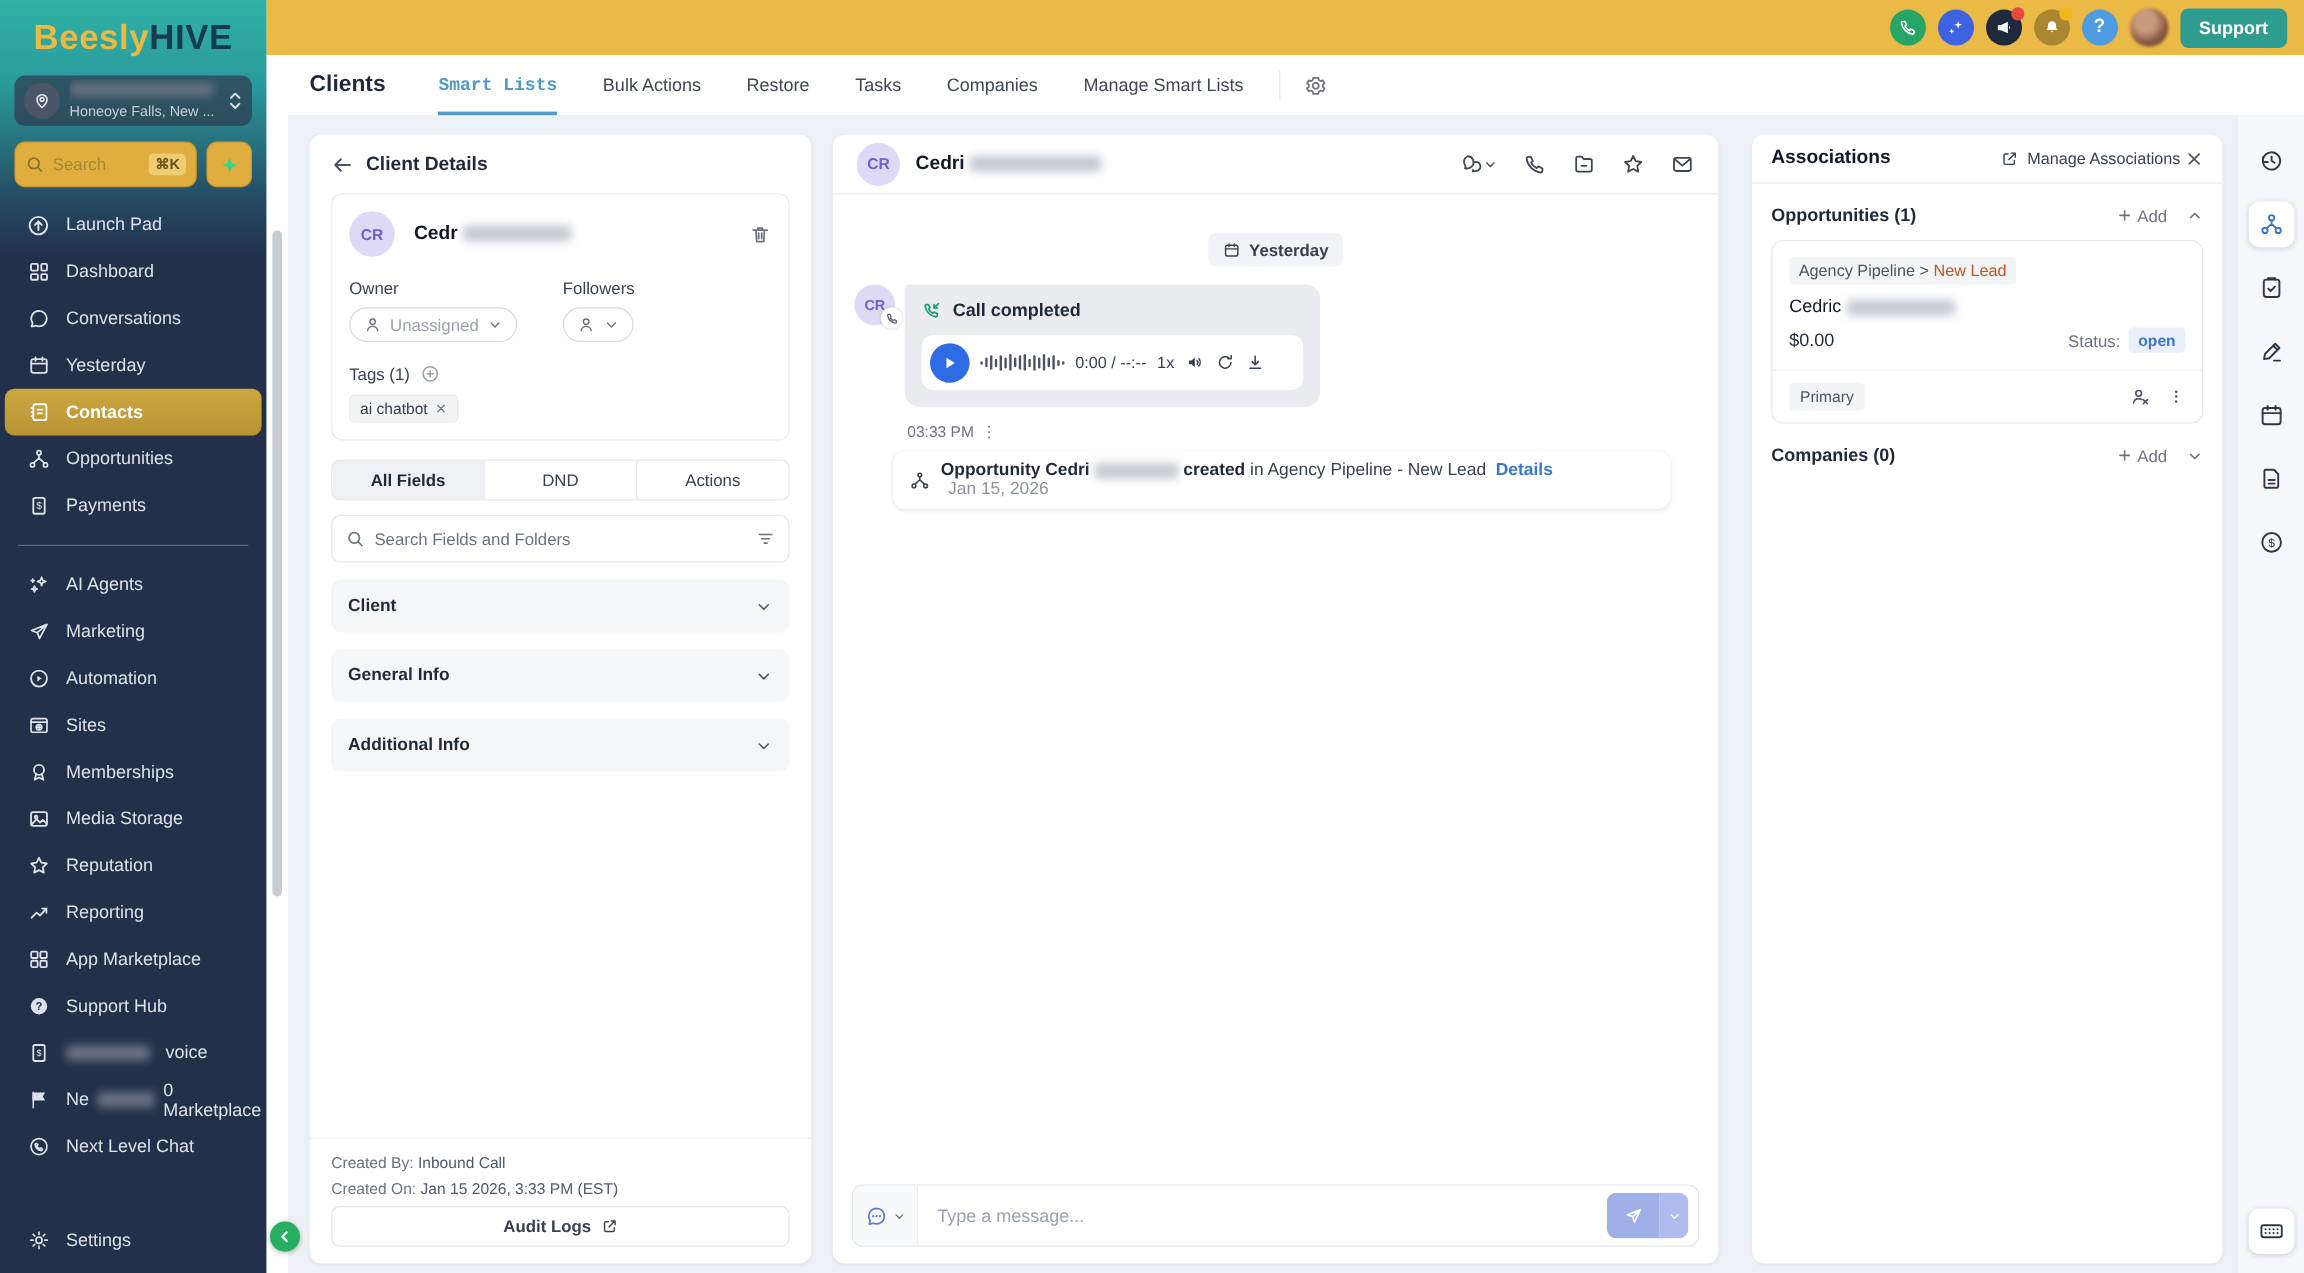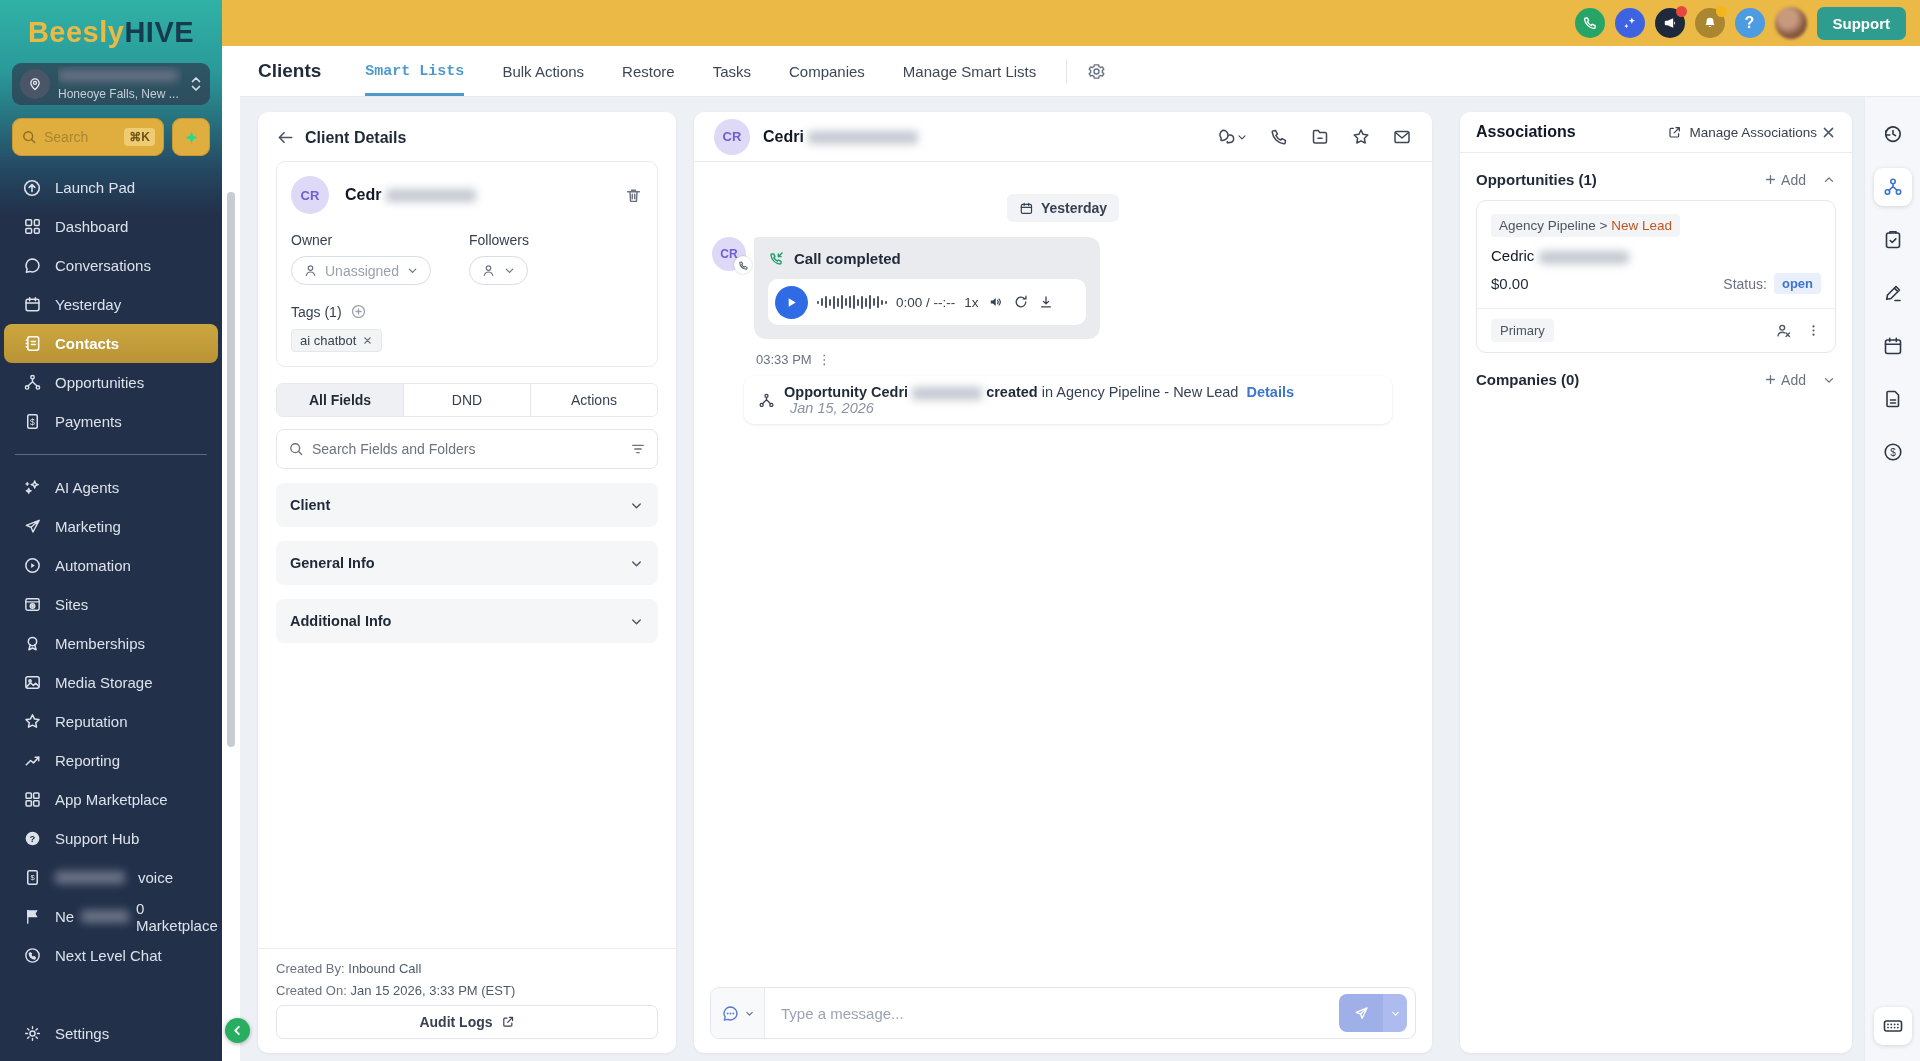--- a/index.html
+++ b/index.html
@@ -140,21 +140,21 @@
   .rate { font-size:13.5px; color:#374151; cursor:pointer; }
   .picon { color:#374151; display:flex; cursor:pointer; }
   .msg-time { position:absolute; left:62px; top:240px; font-size:13px; color:#6B7280; display:flex; align-items:center; gap:6px; }
   .kebab { color:#6B7280; cursor:pointer; letter-spacing:1px; }
   .event { position:absolute; left:50px; top:264px; right:40px; background:#fff; border-radius:10px;
     box-shadow:0 1px 3px rgba(20,30,50,.10); padding:8px 14px; display:flex; align-items:center; gap:9px;
     font-size:14.5px; color:#374151; }
   .event .ev-ic { color:#374151; display:flex; flex:none; }
   .event b { color:#1F2937; }
   .ev-link { color:#3B76D0; font-weight:bold; cursor:pointer; margin-left:4px; }
-  .ev-date { color:#8A94A0; margin-left:6px; white-space:nowrap;font-style:italic; }
+  .ev-date { color:#8A94A0; margin-left:6px; white-space:nowrap; }
   .composer { position:absolute; left:16px; right:16px; bottom:14px; height:52px; border:1px solid #E3E6EA;
     border-radius:9px; display:flex; align-items:center; overflow:hidden; background:#fff; }
   .comp-type { width:54px; height:100%; background:#F8F9FB; border-right:1px solid #E8EAED;
     display:flex; align-items:center; justify-content:center; gap:4px; cursor:pointer; color:#5B7BD5; }
   .comp-type .car { color:#6B7280; display:flex; }
   .composer input { flex:1; border:none; outline:none; font-size:15px; padding:0 16px; font-family:inherit; color:#374151; }
   .composer input::placeholder { color:#9AA3AF; }
   .send { display:flex; margin-right:8px; border-radius:8px; overflow:hidden; cursor:pointer; }
   .send .s1 { width:44px; height:38px; background:#9FAFE8; display:flex; align-items:center; justify-content:center; }
   .send .s2 { width:24px; height:38px; background:#AEBBEF; display:flex; align-items:center; justify-content:center; color:#fff; }

